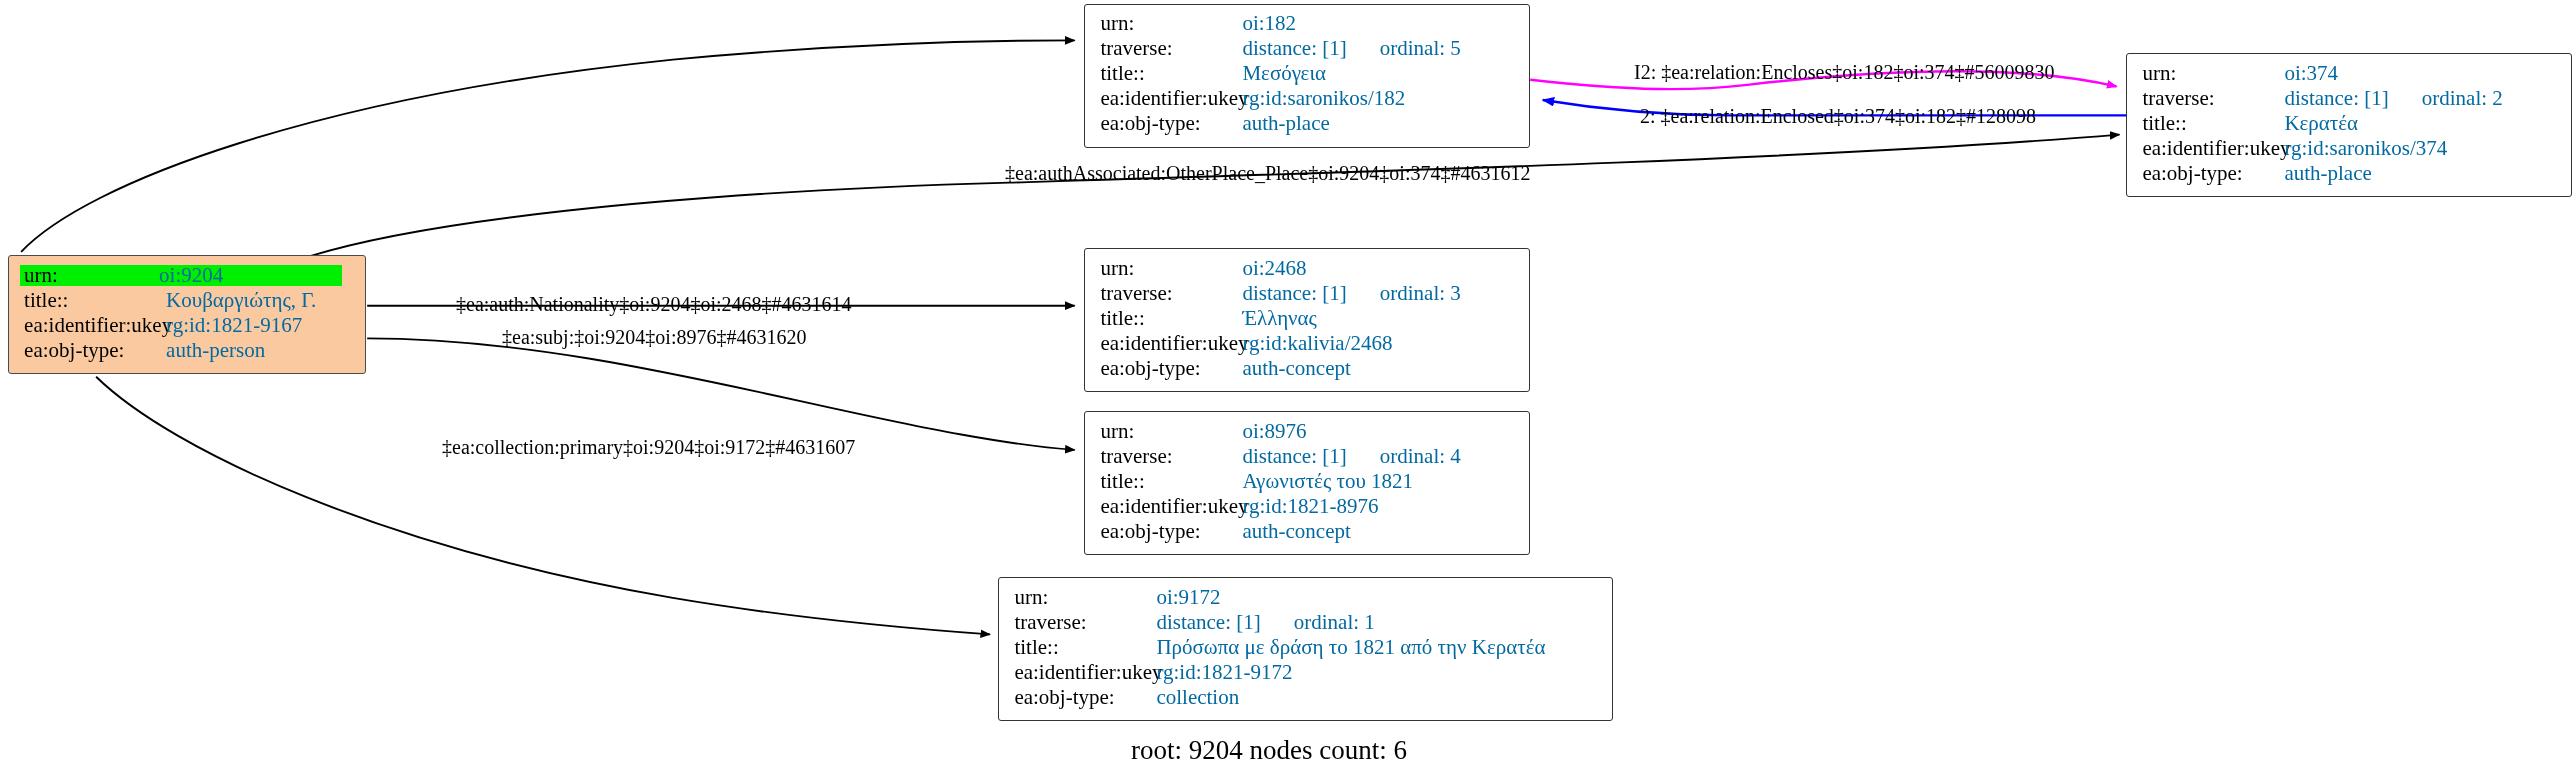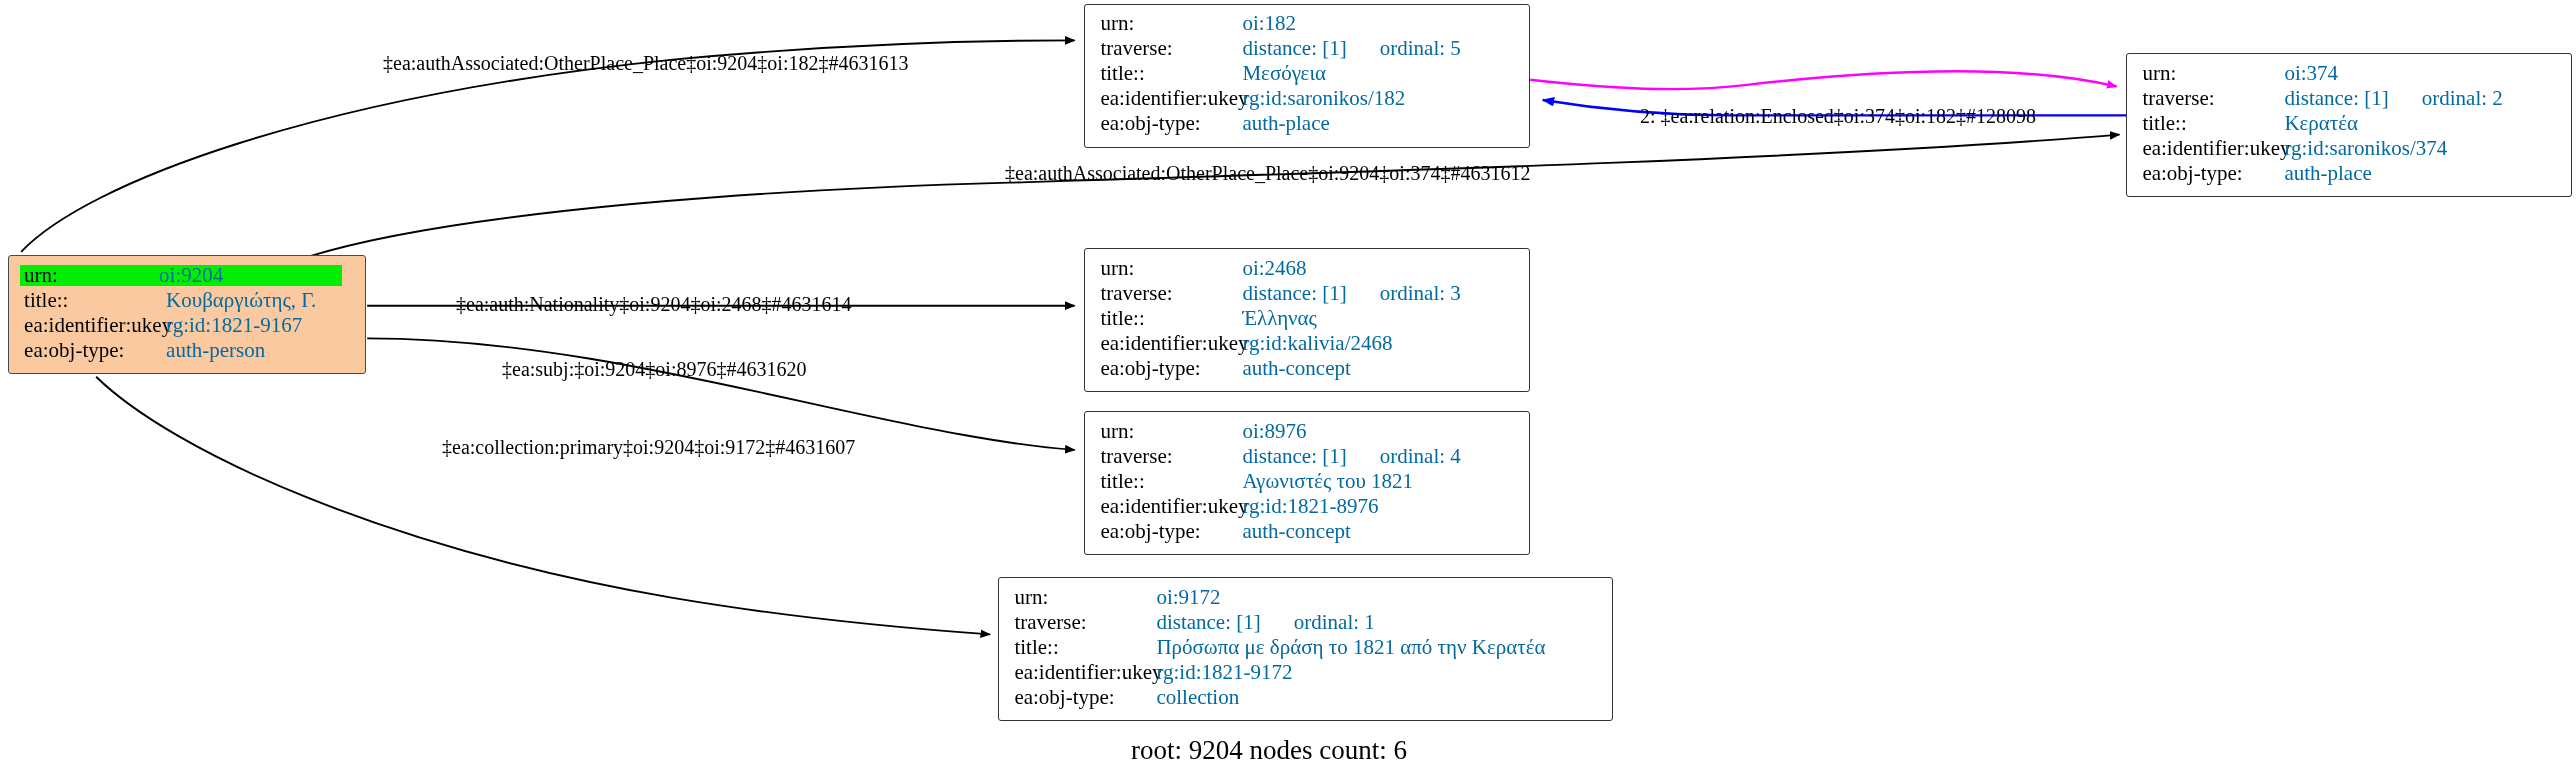--- a/index.html
+++ b/index.html
@@ -251,29 +251,29 @@
     <div class="row">
       <span class="key">ea:identifier:ukey</span>
       <span class="val">rg:id:1821-9172</span>
     </div>
     <div class="row">
       <span class="key">ea:obj-type:</span>
       <span class="val">collection</span>
     </div>
   </div>
 
-  <div class="edge-label" style="left:383px; top:53px;">‡ea:authAssociated:OtherPlace_Place‡oi:9204‡oi:182‡#4631613</div>
 
   <div class="edge-label" style="left:1005px; top:163px;">‡ea:authAssociated:OtherPlace_Place‡oi:9204‡oi:374‡#4631612</div>
 
+  <div class="edge-label" style="left:1634px; top:62px;">I2: ‡ea:relation:Encloses‡oi:182‡oi:374‡#56009830</div>
 
   <div class="edge-label" style="left:1640px; top:106px;">2: ‡ea:relation:Enclosed‡oi:374‡oi:182‡#128098</div>
 
   <div class="edge-label" style="left:456px; top:294px;">‡ea:auth:Nationality‡oi:9204‡oi:2468‡#4631614</div>
 
-  <div class="edge-label" style="left:502px; top:327px;margin-top:32px;">‡ea:subj:‡oi:9204‡oi:8976‡#4631620</div>
+  <div class="edge-label" style="left:502px; top:327px;">‡ea:subj:‡oi:9204‡oi:8976‡#4631620</div>
 
   <div class="edge-label" style="left:442px; top:437px;">‡ea:collection:primary‡oi:9204‡oi:9172‡#4631607</div>
 
   <div class="footer" style="left:1131px; top:735px;">root: 9204 nodes count: 6</div>
 
 </div>
 
 
 </body></html>

